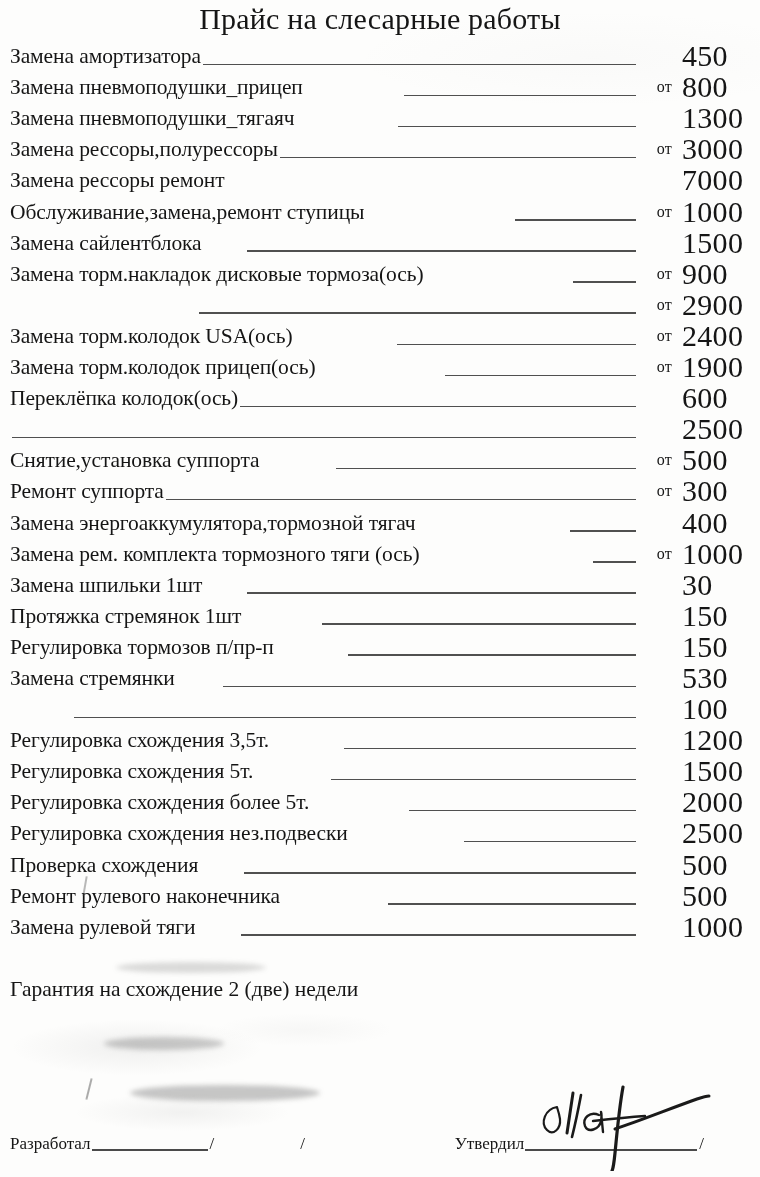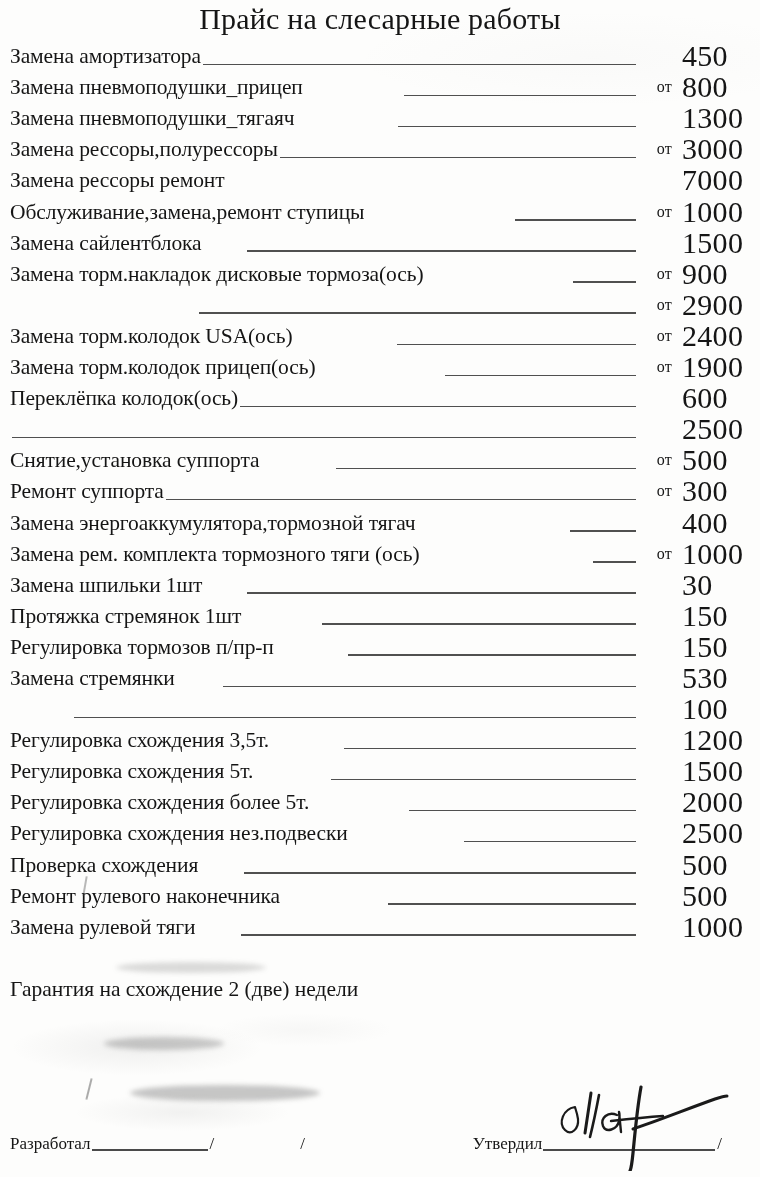--- a/index.html
+++ b/index.html
@@ -107,32 +107,32 @@
   .note {
     margin-top: 36px;
     padding-left: 10px;
     font-size: 21.5px;
     line-height: 26px;
   }
 
   .signature-block {
     position: absolute;
     left: 0;
-    right: 0;
+    right: 8px;
     bottom: 22px;
     padding: 0 14px 0 10px;
     display: flex;
     align-items: flex-end;
   }
   .sign-left, .sign-right {
     display: flex;
     align-items: flex-end;
     position: relative;
   }
-  .sign-right { margin-left: auto; margin-right: 24px; align-items: flex-end; }
+  .sign-right { margin-left: auto; margin-right: 34px; align-items: flex-end; }
 
   .sign-label {
     font-size: 17px;
     line-height: 22px;
   }
   .sign-rule {
     width: 116px;
     height: 1.6px;
     background: #2a2a2a;
     opacity: 0.85;

